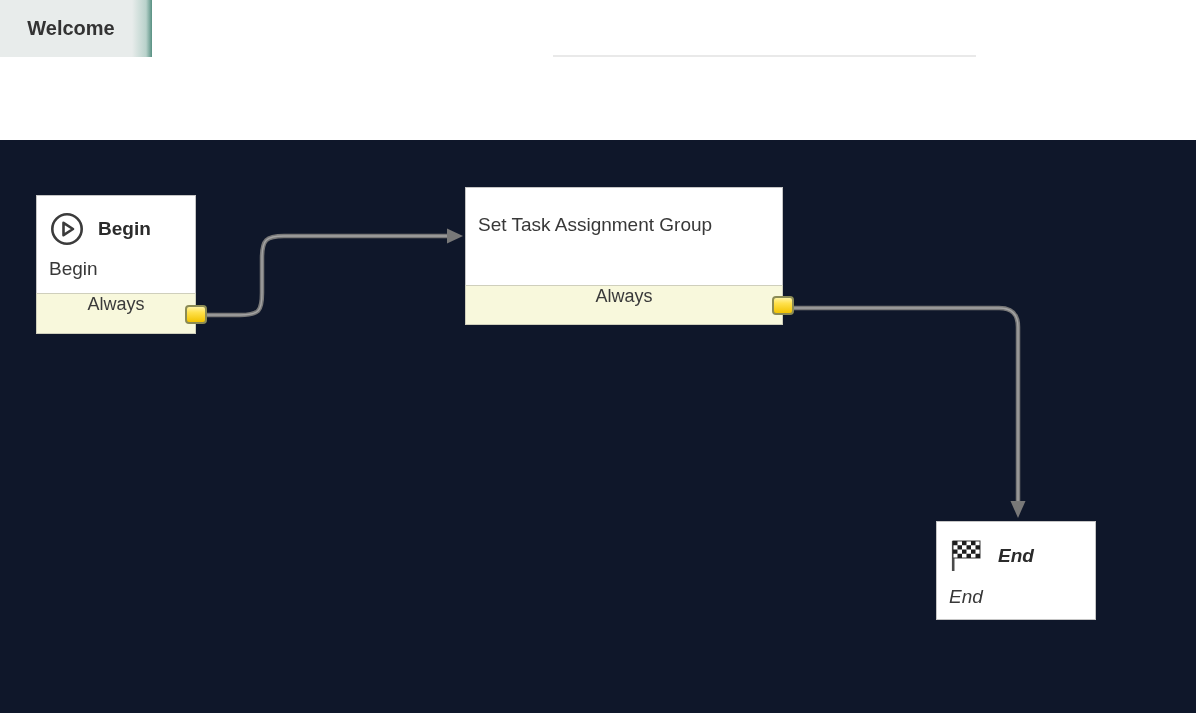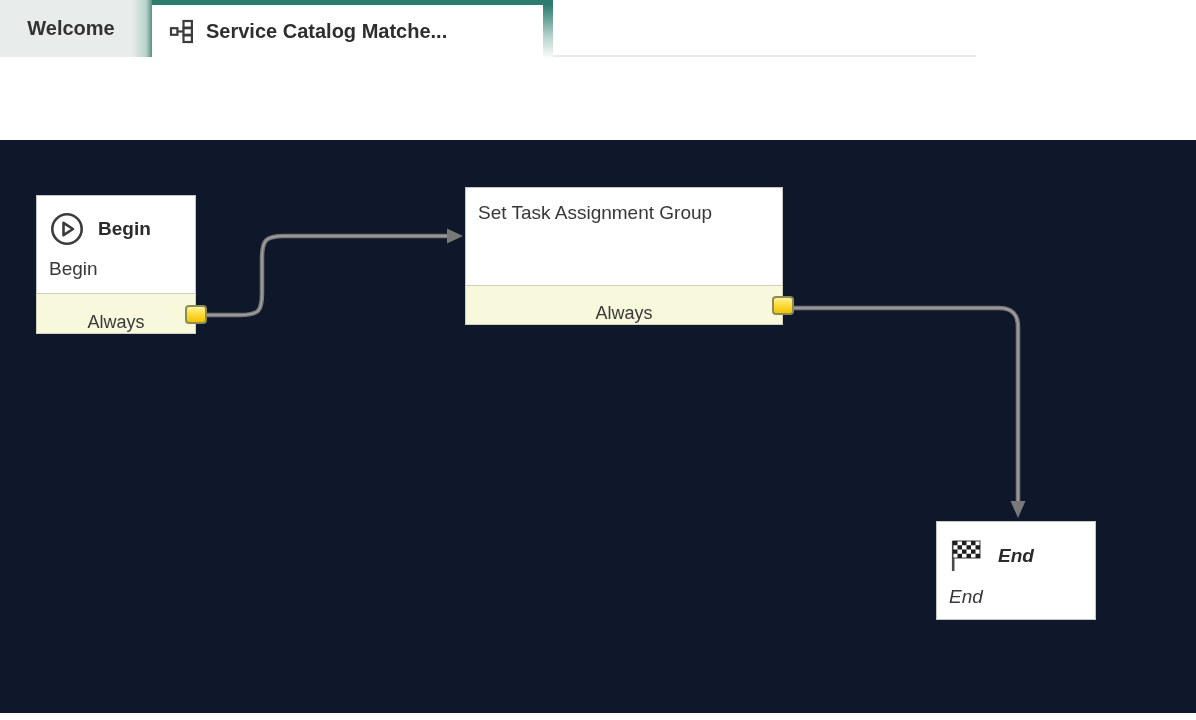--- a/index.html
+++ b/index.html
@@ -34,67 +34,55 @@
   .canvas { position:absolute; top:140px; left:0; width:1196px; height:573px; background:#0f172a; }
   .connectors { position:absolute; top:0; left:0; width:1196px; height:573px; }
 
   .node { position:absolute; background:#ffffff; border:1px solid #c5c5c5; }
   .node-body { padding:10px 12px 0 12px; }
   .node-titlerow { display:flex; align-items:center; gap:13px; }
   .node-title { font-size:19px; font-weight:bold; color:#2b2b2b; }
   .node-subtitle { font-size:19px; color:#383838; white-space:nowrap; }
   .node-transition { position:absolute; left:-1px; right:-1px; bottom:-1px;
     background:#f8f8dc; border:1px solid #cfcfbc;
-    display:flex; align-items:flex-end; justify-content:center;
+    display:flex; align-items:flex-start; justify-content:center;
     font-size:18px; color:#3a3a3a; cursor:pointer; }
   .port { position:absolute; width:22px; height:19px; right:-12px; border-radius:4px;
     border:2px solid #8b8b55;
     background:linear-gradient(180deg,#fff3a0 0%, #ffe14d 35%, #f2c300 100%);
     cursor:pointer; z-index:3; }
 
   .node-begin   { left:36px;  top:55px;  width:160px; height:139px; }
   .node-begin   .node-body { height:98px; }
   .node-begin   .node-titlerow { height:46px; }
   .node-begin   .node-subtitle { margin-top:6px; }
   .node-begin   .node-transition { height:41px; }
   .node-begin   .port { top:109px; }
 
   .node-catalog { left:465px; top:47px;  width:318px; height:138px; }
   .node-catalog .node-body { height:98px; }
   .node-catalog .node-titlerow { height:52px; }
-  .node-catalog .node-subtitle { margin-top:4px; }
+  .node-catalog .node-subtitle { margin-top:16px; }
   .node-catalog .node-transition { height:40px; }
   .node-catalog .port { top:108px; }
 
   .node-end     { left:936px; top:381px; width:160px; height:99px;font-style:italic; }
   .node-end     .node-titlerow { height:48px; }
   .node-end     .node-subtitle { margin-top:6px; }
 
   .icon { display:inline-flex; align-items:center; justify-content:center; }
 </style>
 </head>
 <body>
 
 <div class="stage">
 
   <div class="tabbar">
     <div class="tab-welcome">
       <span class="tab-label">Welcome</span>
-    </div>
-    <div class="tab-active">
-      <span class="icon">
-        <svg width="27" height="27" viewBox="0 0 27 27" fill="none" stroke="#3c3c3c" stroke-width="2.2">
-          <rect x="2" y="10.2" width="6.4" height="6.6" fill="#fff"></rect>
-          <line x1="8.4" y1="13.5" x2="14" y2="13.5"></line>
-          <rect x="14.5" y="3" width="8.4" height="6.6" fill="#fff"></rect>
-          <rect x="14.5" y="10.2" width="8.4" height="6.6" fill="#fff"></rect>
-          <rect x="14.5" y="17.4" width="8.4" height="6.6" fill="#fff"></rect>
-        </svg>
-      </span>
-      <span class="tab-label">Service Catalog Matche...</span>
     </div>
     <div class="tabbar-rest-line"></div>
   </div>
 
   <div class="header-divider"></div>
 
   <div class="canvas">
 
     <svg class="connectors" viewBox="0 0 1196 573">
 

